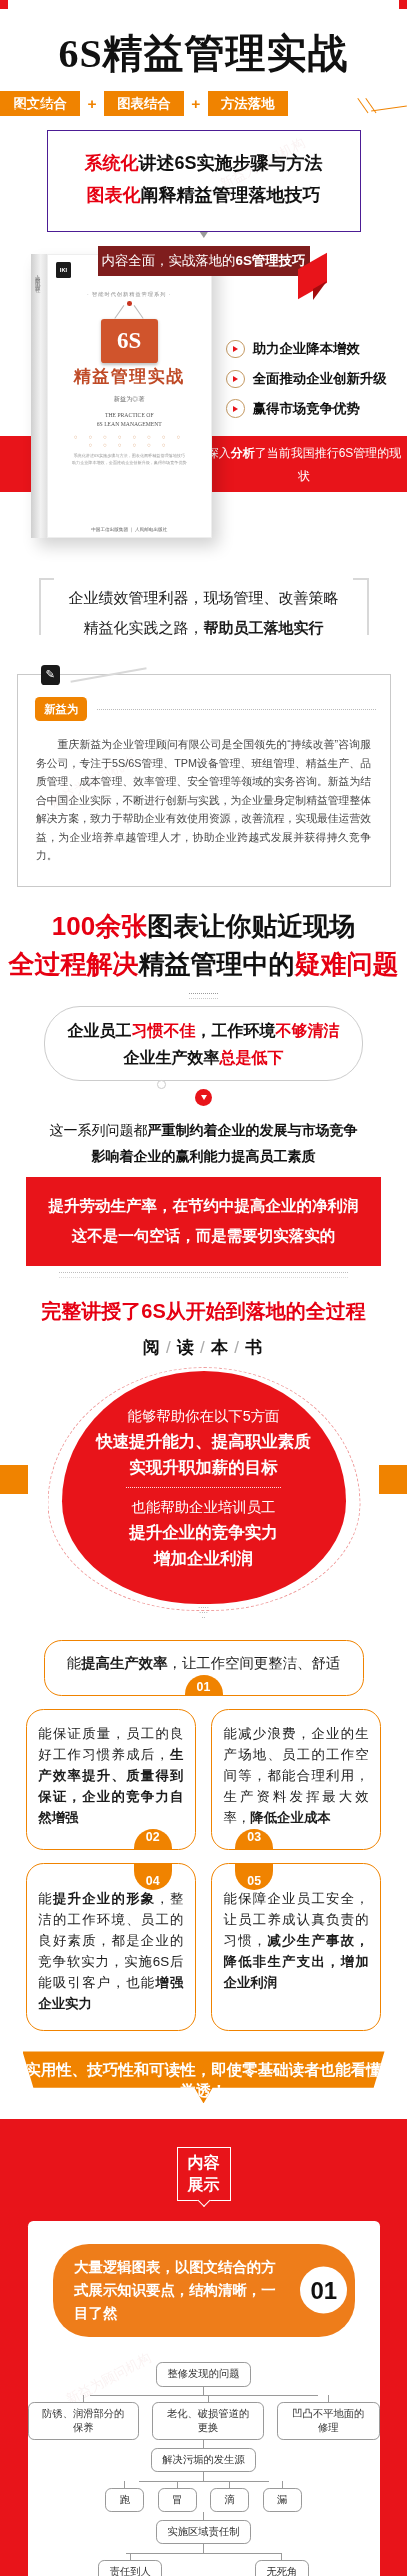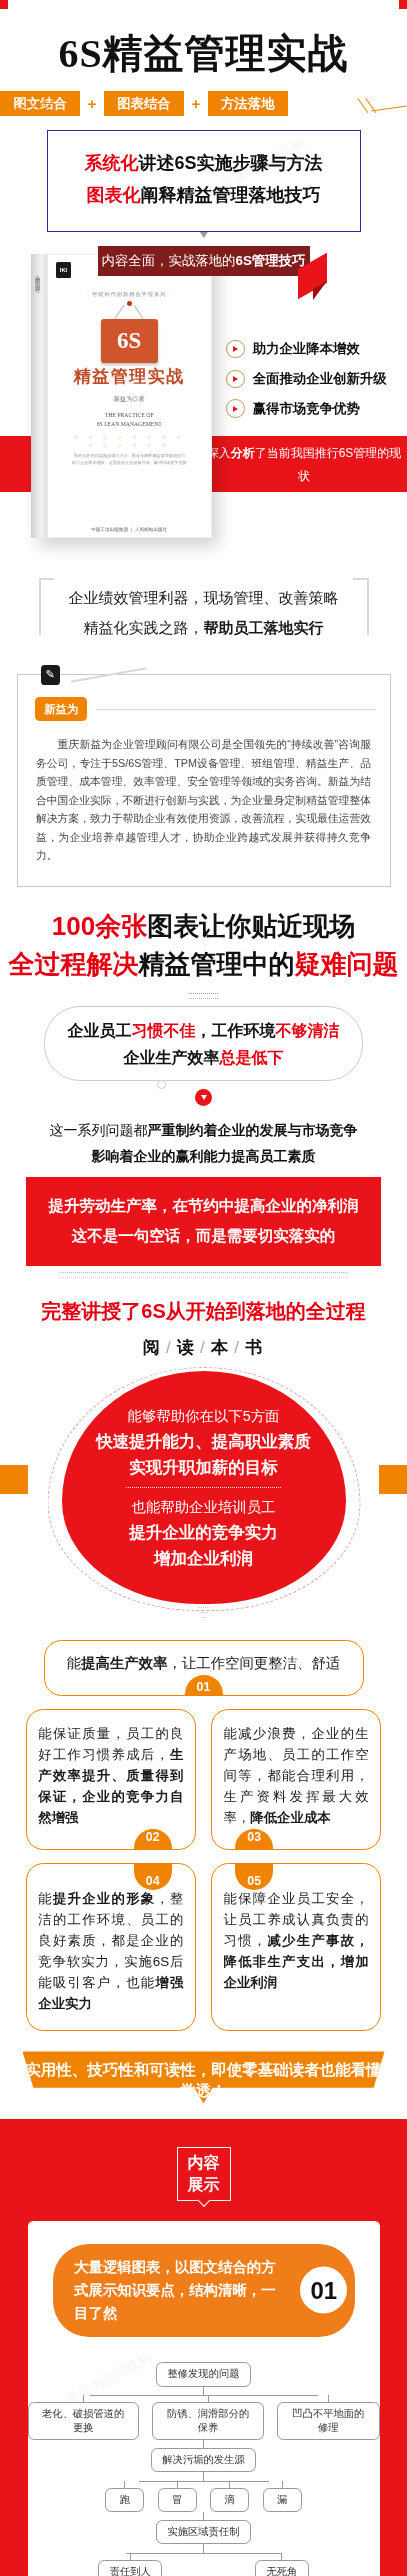--- a/index.html
+++ b/index.html
@@ -385,25 +385,25 @@
     </div>
 
     <div class="flow f1 fcenter">
       <span class="fnode">整修发现的问题</span>
       <div class="vline"></div>
       <div class="branch">
         <div class="hbar" style="left:62px;right:62px"></div>
         <div class="kids">
           <div class="kid">
               <div class="vstub"></div>
+              <span class="fnode">防锈、润滑部分的保养</span>
+            </div>
+          <div class="kid">
+              <div class="vstub"></div>
               <span class="fnode">老化、破损管道的更换</span>
-            </div>
-          <div class="kid">
-              <div class="vstub"></div>
-              <span class="fnode">防锈、润滑部分的保养</span>
             </div>
           <div class="kid">
               <div class="vstub"></div>
               <span class="fnode">凹凸不平地面的修理</span>
             </div>
         </div>
       </div>
       <div class="vline"></div>
       <span class="fnode">解决污垢的发生源</span>
       <div class="vline"></div>

